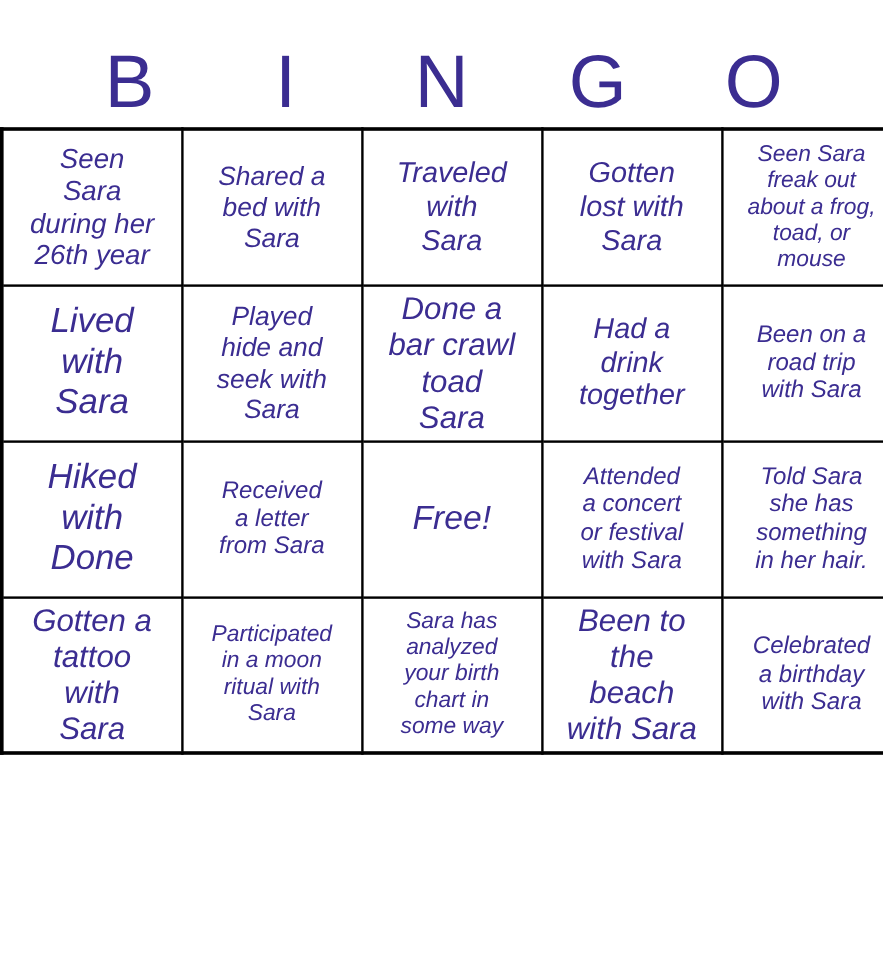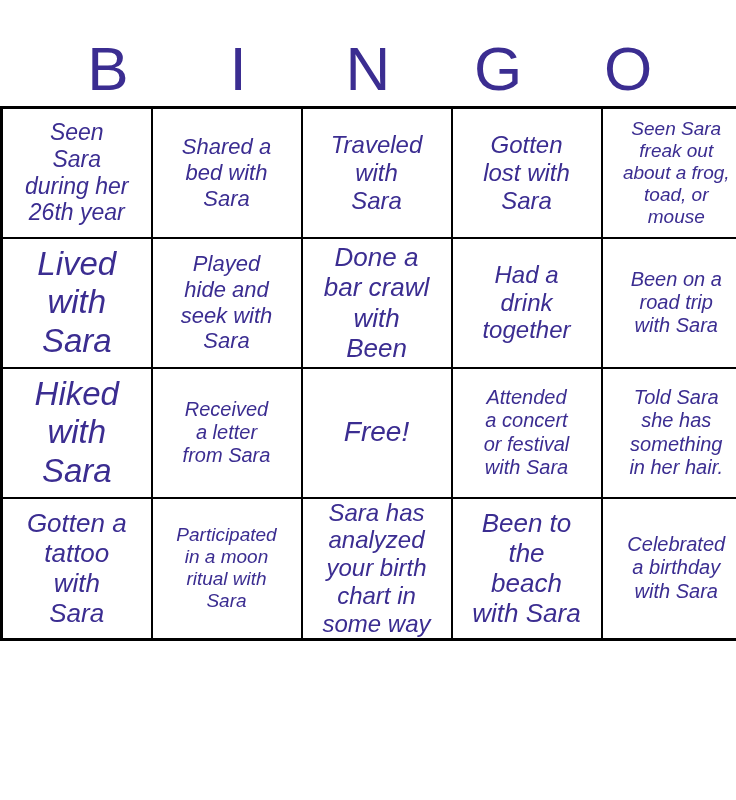--- a/index.html
+++ b/index.html
@@ -40,29 +40,29 @@
     vertical-align: middle;
     color: var(--accent);
     white-space: pre-line;
     line-height: 1.16;
     padding: 0 19px;
     overflow: hidden;
     font-style: italic;
   }
   .fs18 { font-size: 18px; }
   .fs19 { font-size: 19px; }
-  .fs20 { font-size: 24px; }
+  .fs20 { font-size: 19px; }
   .fs21 { font-size: 19px; }
   .fs22 { font-size: 22px; }
   .fs23 { font-size: 23px; }
   .fs24 { font-size: 20px; }
   .fs25 { font-size: 22px; }
   .fs26 { font-size: 26px; }
   .fs28 { font-size: 24px; }
-  .fs29 { font-size: 33px; }
+  .fs29 { font-size: 29px; }
   .fs44 { font-size: 28px; }
 </style>
 </head>
 <body>
 
 <div class="page">
 
   <div class="title-row">
     <span class="title-letter">B</span>
     <span class="title-letter">I</span>
@@ -96,32 +96,32 @@
       <tr>
         <td class="fs29">Lived
 with
 Sara</td>
         <td class="fs22">Played
 hide and
 seek with
 Sara</td>
         <td class="fs26">Done a
 bar crawl
-with Been</td>
+toad Sara</td>
         <td class="fs28">Had a
 drink
 together</td>
         <td class="fs24">Been on a
 road trip
 with Sara</td>
       </tr>
       <tr>
         <td class="fs29">Hiked
 with
-Sara</td>
+Done</td>
         <td class="fs24">Received
 a letter
 from Sara</td>
         <td class="fs44">Free!</td>
         <td class="fs24">Attended
 a concert
 or festival
 with Sara</td>
         <td class="fs24">Told Sara
 she has

